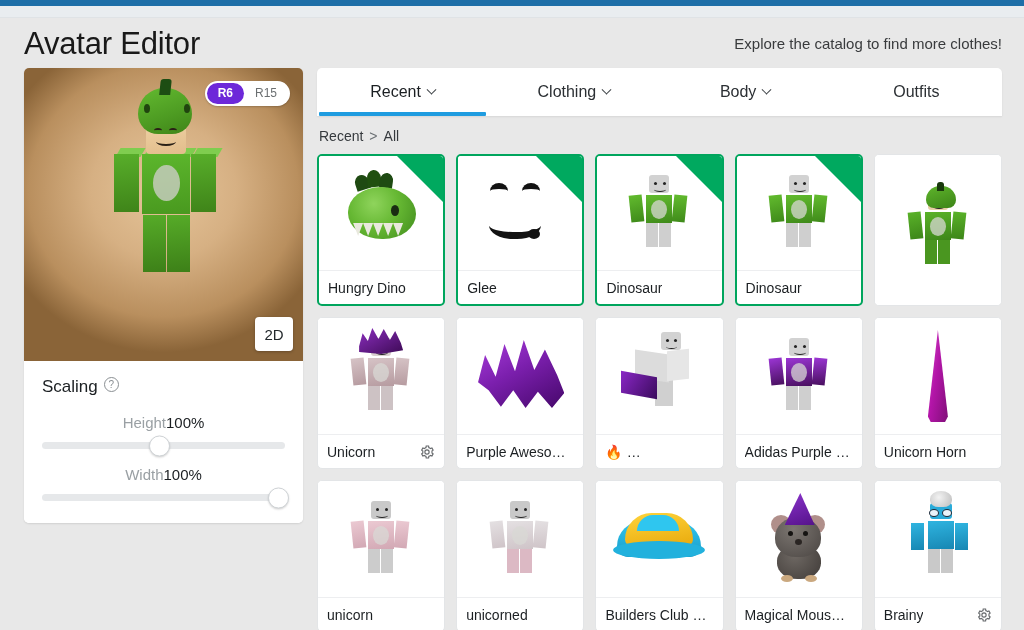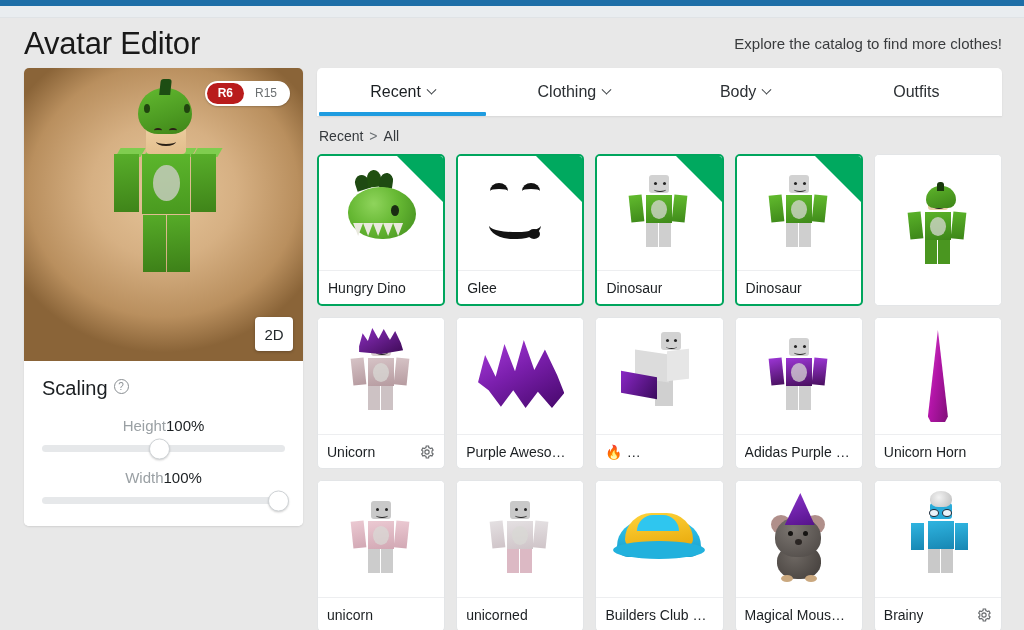--- a/index.html
+++ b/index.html
@@ -102,21 +102,21 @@
   }
   #rig-toggle .seg {
     font-size: 12px;
     padding: 3px 11px;
     border-radius: 12px;
     color: #6b6f71;
     cursor: pointer;
     line-height: 1.25;
   }
   #rig-toggle .seg.active {
-    background: #b91c1c;
+    background: #6d28d9;
     color: #ffffff;
     font-weight: 600;
   }
   #view-toggle-2d {
     position: absolute;
     right: 10px; bottom: 10px;
     background: #ffffff;
     border-radius: 4px;
     width: 38px; height: 34px;
     display: flex; align-items: center; justify-content: center;
@@ -219,21 +219,21 @@
   }
   .leg.l { left: 79px; }
   .leg.r { left: 103px; }
 
   
   #scaling-card {
     background: #ffffff;
     padding: 16px 18px 22px;
   }
   #scaling-title {
-    font-size: 20px;
+    font-size: 17px;
     color: #1b1f22;
     display: inline-block;
     vertical-align: middle;
   }
   .help-icon {
     display: inline-flex;
     align-items: center; justify-content: center;
     width: 15px; height: 15px;
     border: 1.3px solid #8a8f93;
     border-radius: 50%;

